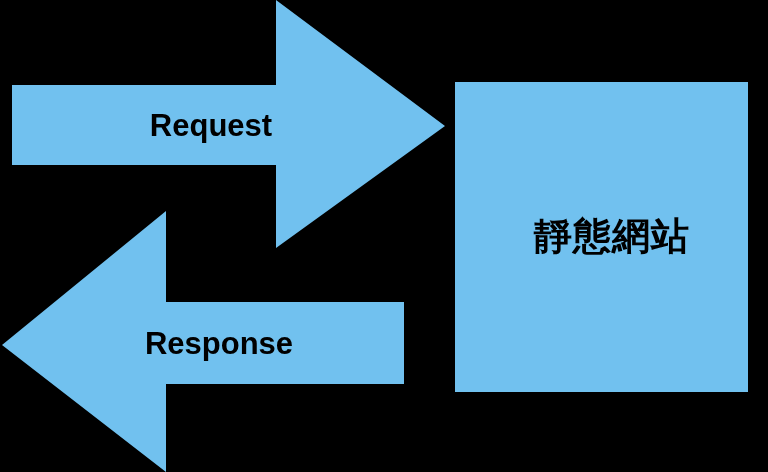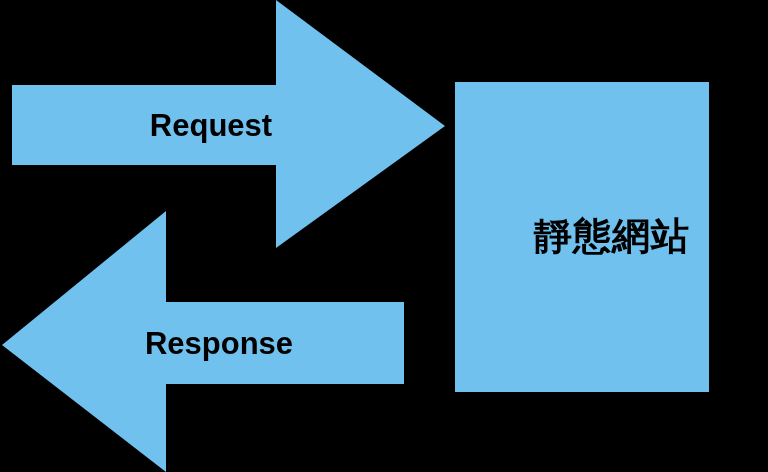--- a/index.html
+++ b/index.html
@@ -2,26 +2,25 @@
 <html><head>
 <meta charset="utf-8">
 <style>
   html, body {
     margin: 0;
     padding: 0;
     background: #000000;
   }
   #stage {
     position: relative;
-    width: 668px;
+    width: 748px;
     height: 472px;
     background: #000000;
     overflow: hidden;
     font-family: "Liberation Sans", "DejaVu Sans", sans-serif;
-    padding-left: 41px;
   }
   #diagram-svg {
     position: absolute;
     top: 0;
     left: 0;
     width: 768px;
     height: 472px;
     display: block;
   }
   .arrow-label {

